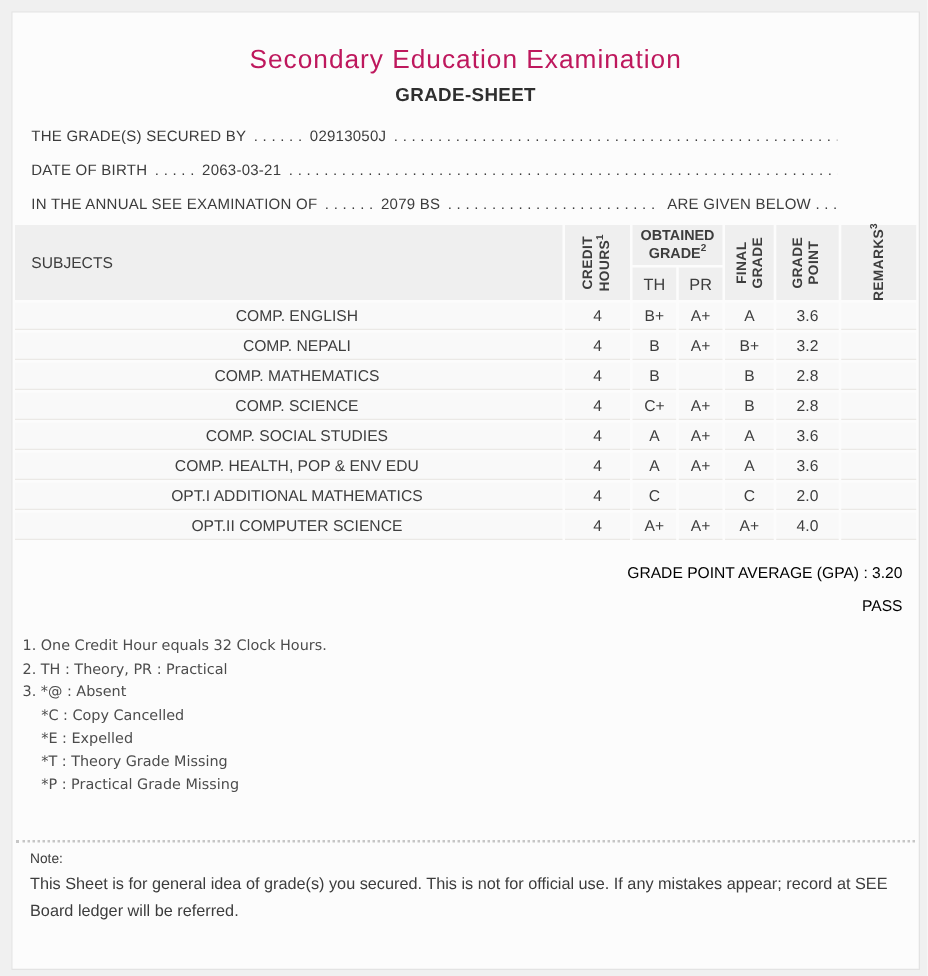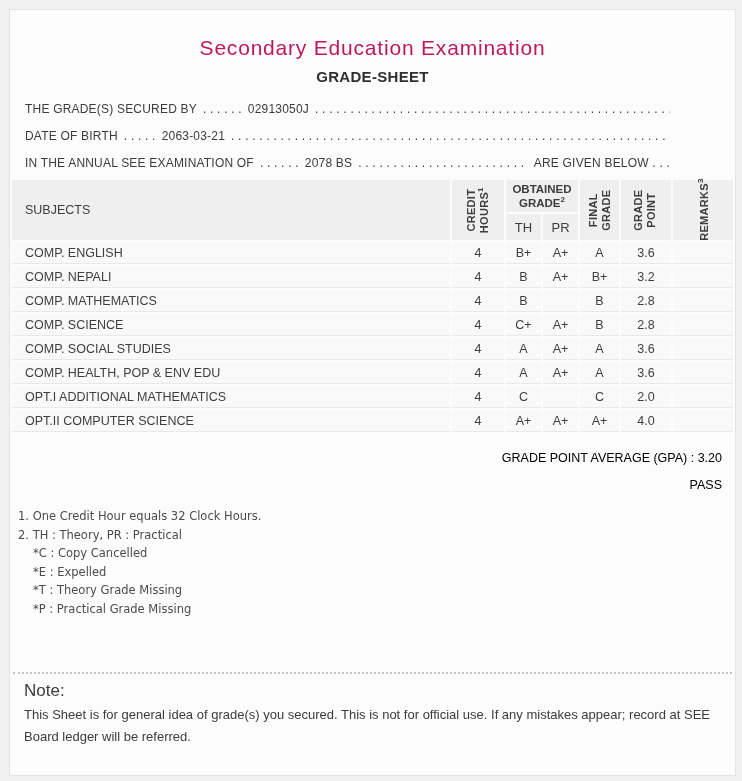--- a/index.html
+++ b/index.html
@@ -88,21 +88,21 @@
   }
   sup { font-size:8px; vertical-align:super; line-height:0; }
   td {
     background:#f9f9f9;
     border-bottom:1px solid #ebe9e6;
     height:22px;
     font-size:12.5px;
     text-align:center;
     color:#3e3e3e;
   }
-  td.subject { text-align:left; padding-left:13px; }
+  td.subject { text-align:center; padding-left:13px; }
 
   .summary {
     margin-top:17px;
     text-align:right;
     padding-right:13px;
     font-size:12.5px;
     color:#000000;
   }
   .summary .result { margin-top:13px; }
 
@@ -114,21 +114,21 @@
     line-height:18.5px;
   }
   .fn.indent { padding-left:15px; }
 
   .note-section {
     position:absolute;
     left:3px; right:3px; top:662px;
     border-top:2px dotted #c6c6c6;
     padding:7px 11px 0 11px;
   }
-  .note-label { font-size:17px; margin-bottom:3px; color:#3c3c3c; }
+  .note-label { font-size:11px; margin-bottom:3px; color:#3c3c3c; }
   .note-text { font-size:13px; line-height:22px; color:#3c3c3c; }
 </style>
 </head>
 <body>
 
 <div class="card">
 
   <div class="title" style="color: #be185d;">Secondary Education Examination</div>
   <div class="subtitle">GRADE-SHEET</div>
 
@@ -141,21 +141,21 @@
     </div>
     <div class="sline">
       <span>DATE OF BIRTH</span>
         <span>. . . . .</span>
         <span>2063-03-21</span>
         <span class="fill">. . . . . . . . . . . . . . . . . . . . . . . . . . . . . . . . . . . . . . . . . . . . . . . . . . . . . . . . . . . . . . . . . . . . . . . . . . . . . . . . . . . . . . . . . . . . . . . . . . . .</span>
     </div>
     <div class="sline">
       <span>IN THE ANNUAL SEE EXAMINATION OF</span>
         <span>. . . . . .</span>
-        <span>2078 BS</span>
+        <span>2079 BS</span>
         <span class="fill">. . . . . . . . . . . . . . . . . . . . . . . . . . . . . . . . . . . . . . . . . . . . . . . . . . . . . . . . . . . . . . . . . . . . . . . . . . . . . . . . . . . . . . . . . . . . . . . . . . . .</span>
         <span class="suffix">ARE GIVEN BELOW . . .</span>
     </div>
   </div>
 
   <table class="grades">
     <colgroup>
       <col class="c-subject">
         <col class="c-credit">
         <col class="c-th">
@@ -264,20 +264,21 @@
     </table>
 
   <div class="summary">
     <div class="gpa">GRADE POINT AVERAGE (GPA) : 3.20</div>
     <div class="result">PASS</div>
   </div>
 
   <div class="footnotes">
     <div class="fn">1. One Credit Hour equals 32 Clock Hours.</div>
     <div class="fn">2. TH : Theory, PR : Practical</div>
+    <div class="fn">3. *@ : Absent</div>
     <div class="fn indent">*C : Copy Cancelled</div>
     <div class="fn indent">*E : Expelled</div>
     <div class="fn indent">*T : Theory Grade Missing</div>
     <div class="fn indent">*P : Practical Grade Missing</div>
   </div>
 
   <div class="note-section">
     <div class="note-label">Note:</div>
     <div class="note-text">This Sheet is for general idea of grade(s) you secured. This is not for official use. If any mistakes appear; record at SEE Board ledger will be referred.</div>
   </div>

